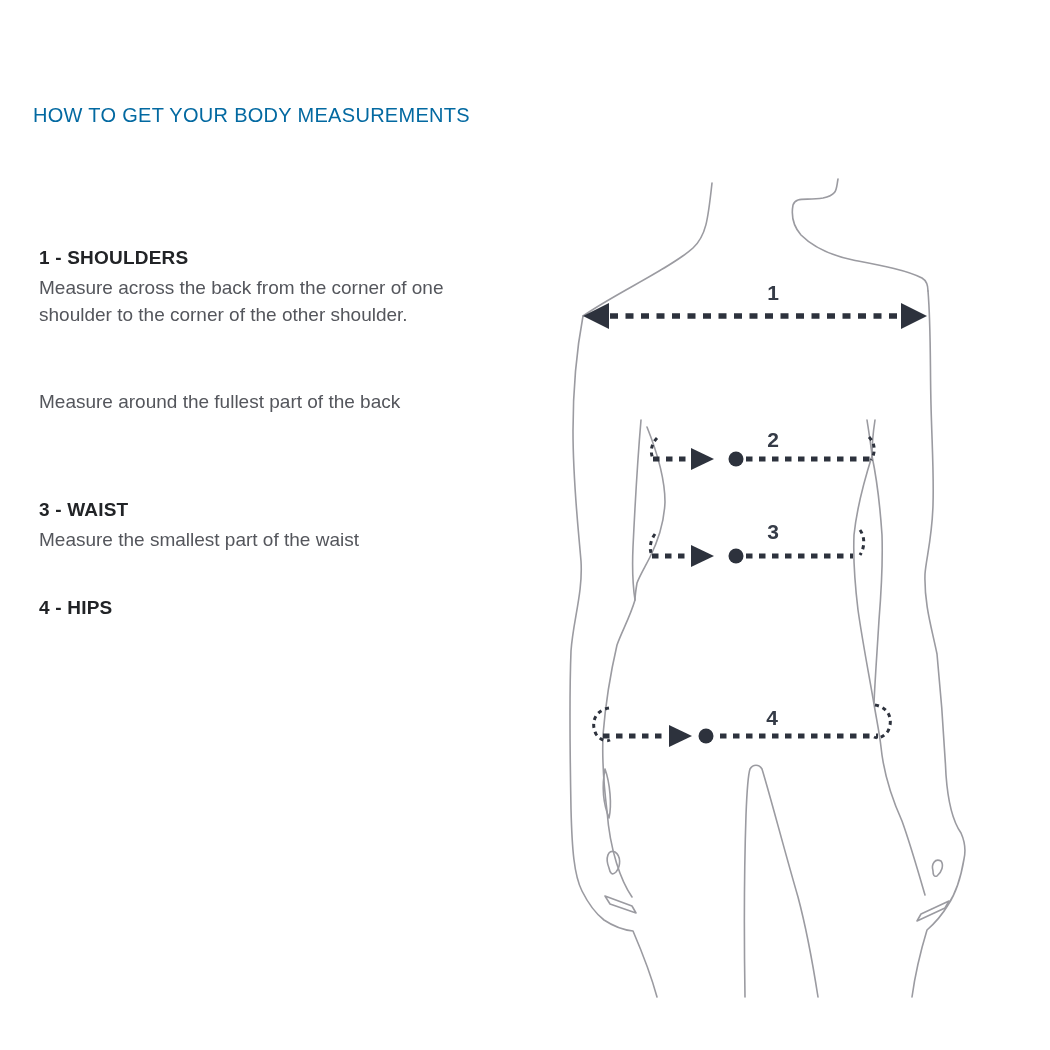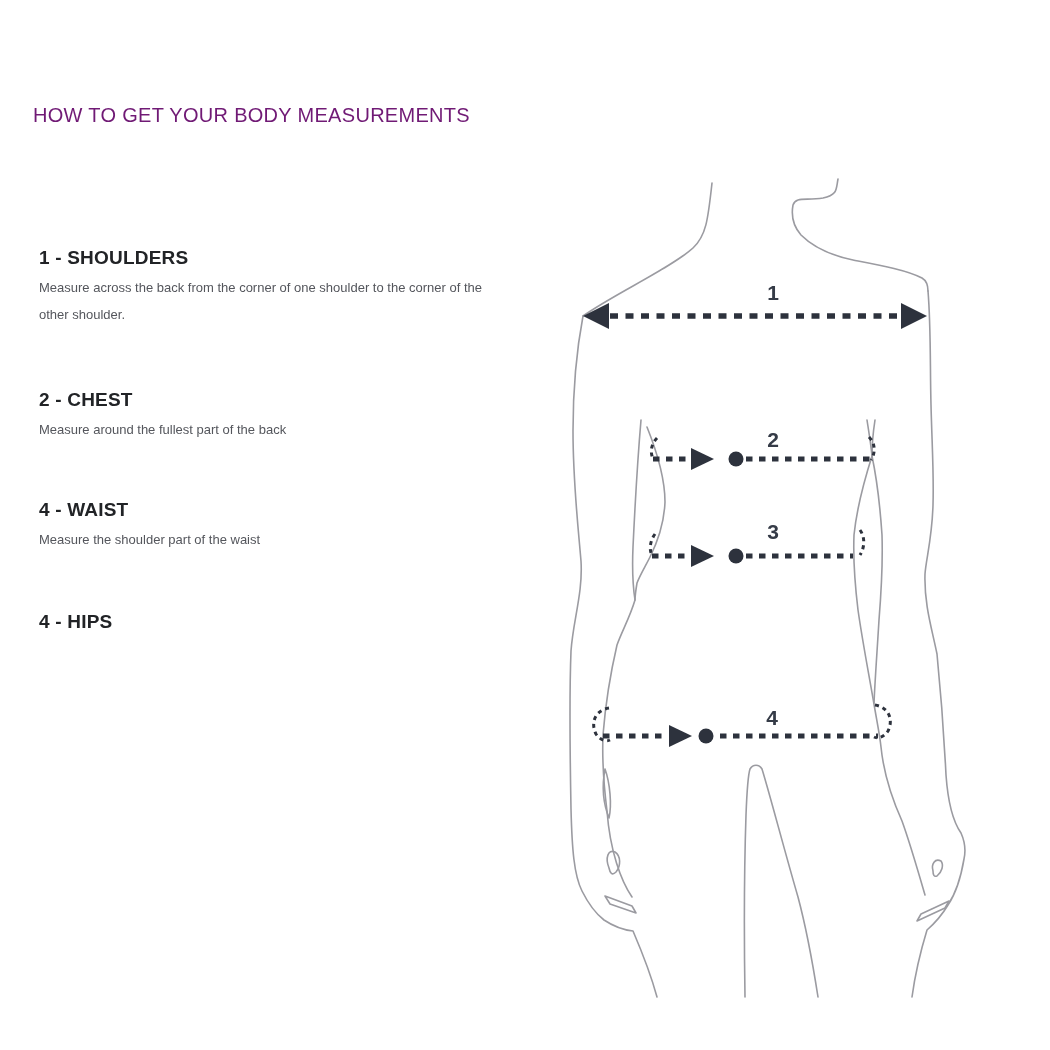--- a/index.html
+++ b/index.html
@@ -12,39 +12,39 @@
     width:1050px;height:1050px;
     background:#ffffff;
     font-family:"Liberation Sans","DejaVu Sans",sans-serif;
     position:relative;
     overflow:hidden;
     -webkit-font-smoothing:antialiased;
   }
   .page-title{
     position:absolute;left:33px;top:103px;
     font-size:20px;line-height:24px;font-weight:400;
-    letter-spacing:0.3px;color:#701a75;margin:0;
+    letter-spacing:0.3px;color:#0369a1;margin:0;
   }
   .section{
     position:absolute;left:39px;width:465px;
   }
   .section h2{
     margin:0 0 4px 0;
     font-size:19px;line-height:24px;font-weight:700;
     color:#212326;letter-spacing:0.2px;
   }
   .section p{
     margin:0;
-    font-size:13px;line-height:27px;font-weight:400;
+    font-size:19px;line-height:27px;font-weight:400;
     color:#54565c;
   }
   #section-shoulders{top:246px}
   #section-chest{top:388px}
   #section-waist{top:498px}
-  #section-hips{top:610px}
+  #section-hips{top:596px}
 
   .diagram{
     position:absolute;left:560px;top:175px;width:420px;height:840px;
   }
   .diagram svg{position:absolute;left:0;top:0;}
   .outline{
     fill:none;stroke:var(--outline-color);
     stroke-width:1.6;stroke-linecap:round;stroke-linejoin:round;
   }
   .mline{
@@ -76,27 +76,26 @@
 <main>
 
   <h1 class="page-title">HOW TO GET YOUR BODY MEASUREMENTS</h1>
 
   <section class="section" id="section-shoulders">
     <h2>1 - SHOULDERS</h2>
     <p>Measure across the back from the corner of one shoulder to the corner of the other shoulder.</p>
   </section>
 
   <section class="section" id="section-chest">
-    <h2>2 - CHEST</h2>
     <p>Measure around the fullest part of the back</p>
   </section>
 
   <section class="section" id="section-waist">
-    <h2>4 - WAIST</h2>
-    <p>Measure the shoulder part of the waist</p>
+    <h2>3 - WAIST</h2>
+    <p>Measure the smallest part of the waist</p>
   </section>
 
   <section class="section" id="section-hips">
     <h2>4 - HIPS</h2>
   </section>
 
   <div class="diagram">
     <svg width="420" height="840" viewBox="0 0 420 840">
 
       <g>

